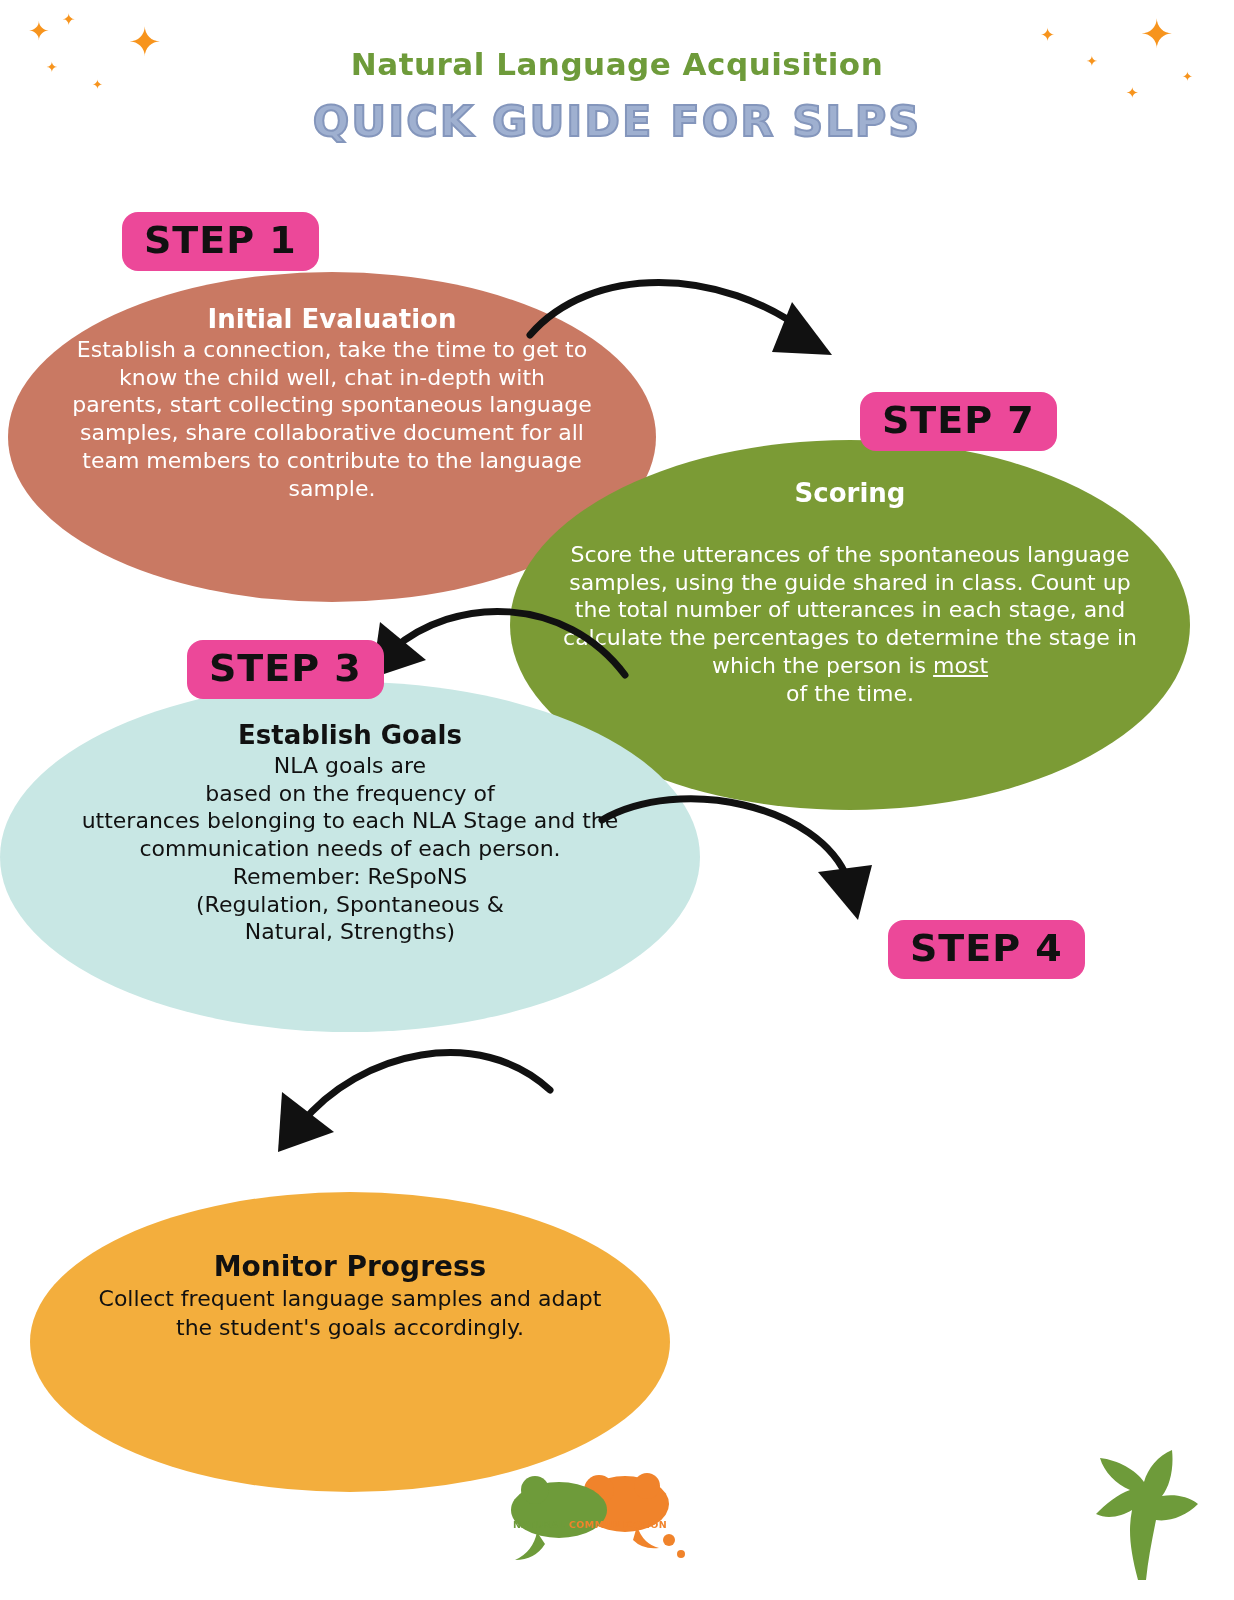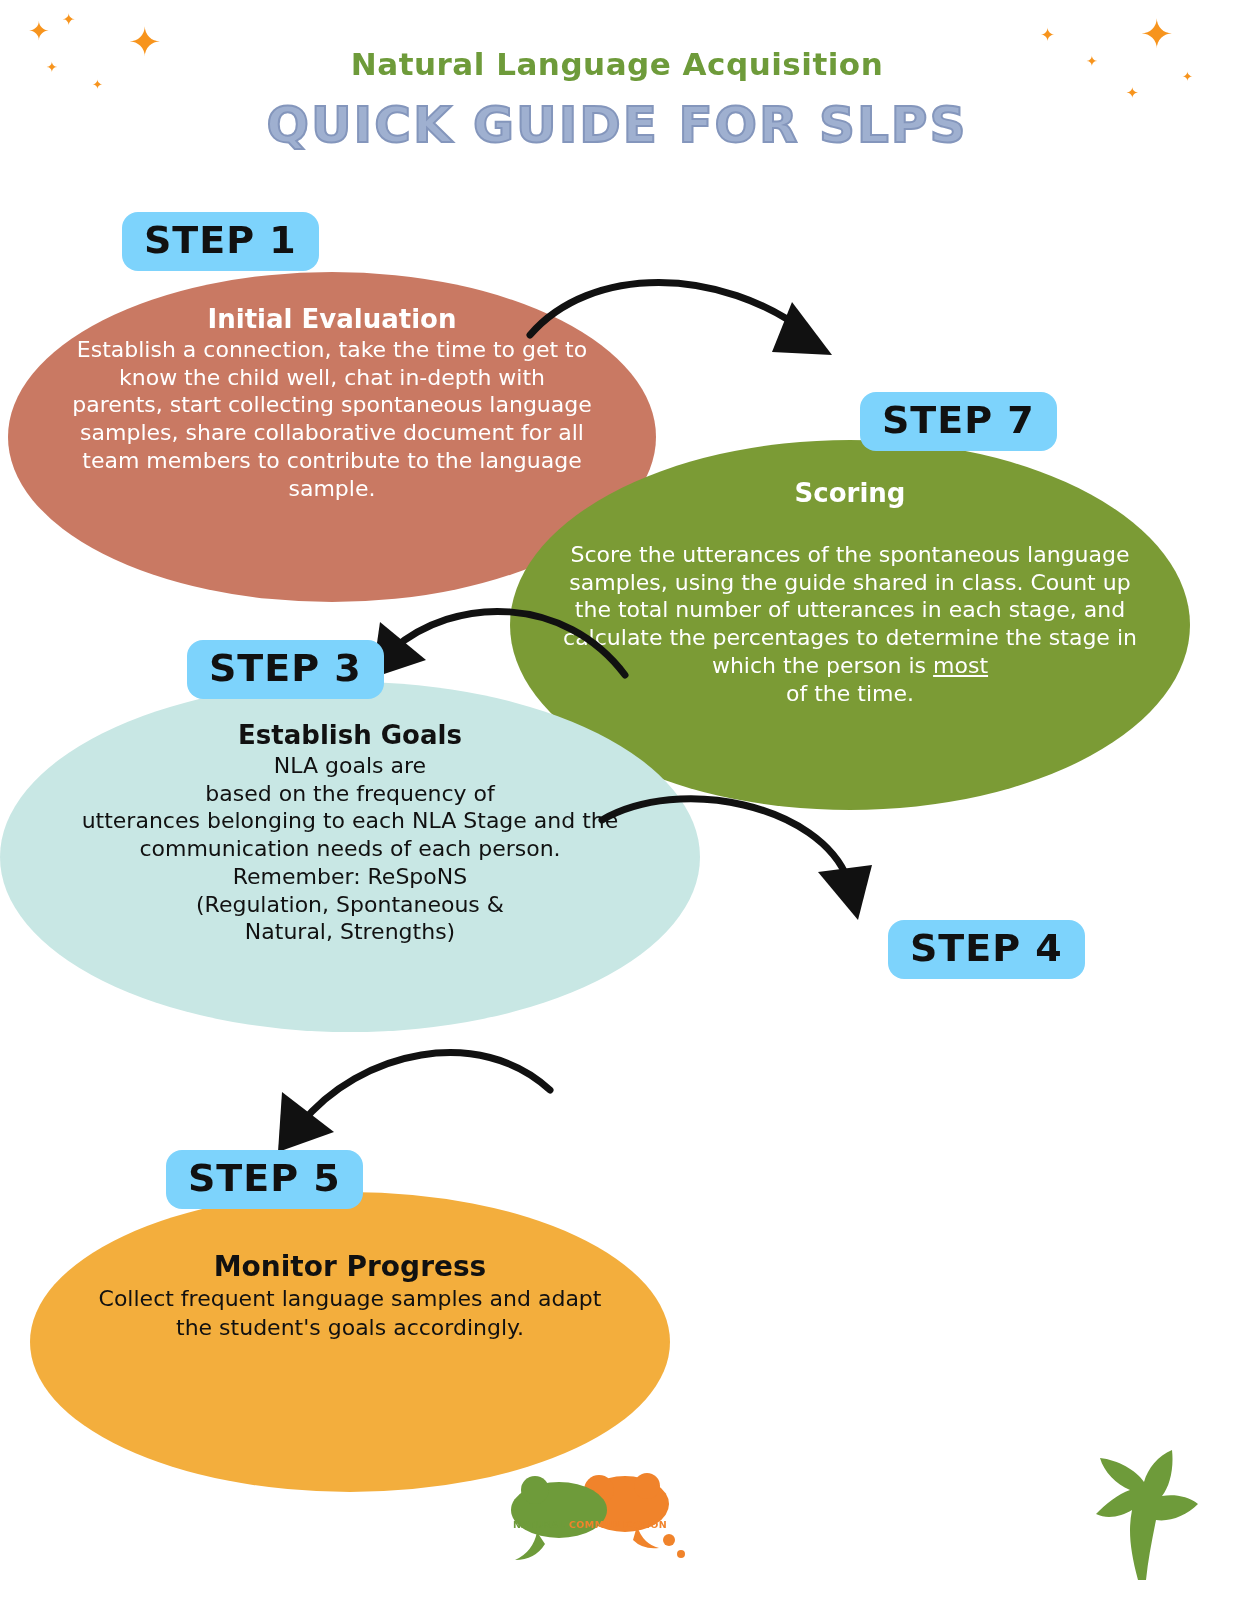--- a/index.html
+++ b/index.html
@@ -42,21 +42,21 @@
     color: #6E9B3A;
   }
   .maintitle {
     position: absolute;
     top: 96px;
     left: 0;
     width: 100%;
     text-align: center;
     font-family: "DejaVu Sans", sans-serif;
     font-weight: bold;
-    font-size: 50px;
+    font-size: 43px;
     letter-spacing: 2px;
     color: #9FB0D0;
     -webkit-text-stroke: 2px #8496BC;
     text-transform: uppercase;
   }
 
   
   .bubble {
     position: absolute;
     border-radius: 50%;
@@ -76,21 +76,21 @@
   .bubble .b-body {
     font-family: "DejaVu Sans", sans-serif;
     font-size: 22px;
     line-height: 1.26;
     white-space: pre-line;
   }
 
   
   .chip {
     position: absolute;
-    background: #7dd3fc;
+    background: #ec4899;
     border-radius: 16px;
     padding: 6px 22px 9px 22px;
     font-family: "DejaVu Sans", sans-serif;
     font-weight: bold;
     font-size: 38px;
     color: #111111;
     letter-spacing: 1px;
     white-space: nowrap;
     z-index: 5;
   }
@@ -194,21 +194,20 @@
 
   <svg class="arrow" style="left:250px; top:1030px;" width="320" height="145" viewBox="0 0 320 145">
     <path d="M300 60 C 230 -5, 110 20, 50 95" stroke="#111" stroke-width="7" fill="none" stroke-linecap="round"></path>
     <polygon points="32,62 28,122 84,102" fill="#111"></polygon>
   </svg>
 
   <div class="bubble" style="left:30px; top:1192px; width:640px; height:300px; background:#F3AE3D; color:#111111; padding:58px 58px 0 58px;">
     <div class="b-title" style="font-size:28px;">Monitor Progress</div>
     <div class="b-body" style="font-size:22px; line-height:1.3;">Collect frequent language samples and adapt the student's goals accordingly.</div>
   </div>
-  <div class="chip" style="left:166px; top:1150px;">STEP 5</div>
 
   <div class="logo">
     <svg width="200" height="110" viewBox="0 0 200 110">
       <ellipse cx="128" cy="36" rx="44" ry="28" fill="#F0832B"></ellipse>
       <circle cx="102" cy="22" r="15" fill="#F0832B"></circle>
       <circle cx="150" cy="18" r="13" fill="#F0832B"></circle>
       <path d="M140 58 q 6 18 22 22 q -16 2 -26 -8 z" fill="#F0832B"></path>
       <circle cx="172" cy="72" r="6" fill="#F0832B"></circle>
       <circle cx="184" cy="86" r="4" fill="#F0832B"></circle>
       <ellipse cx="62" cy="42" rx="48" ry="28" fill="#6E9B3A"></ellipse>

